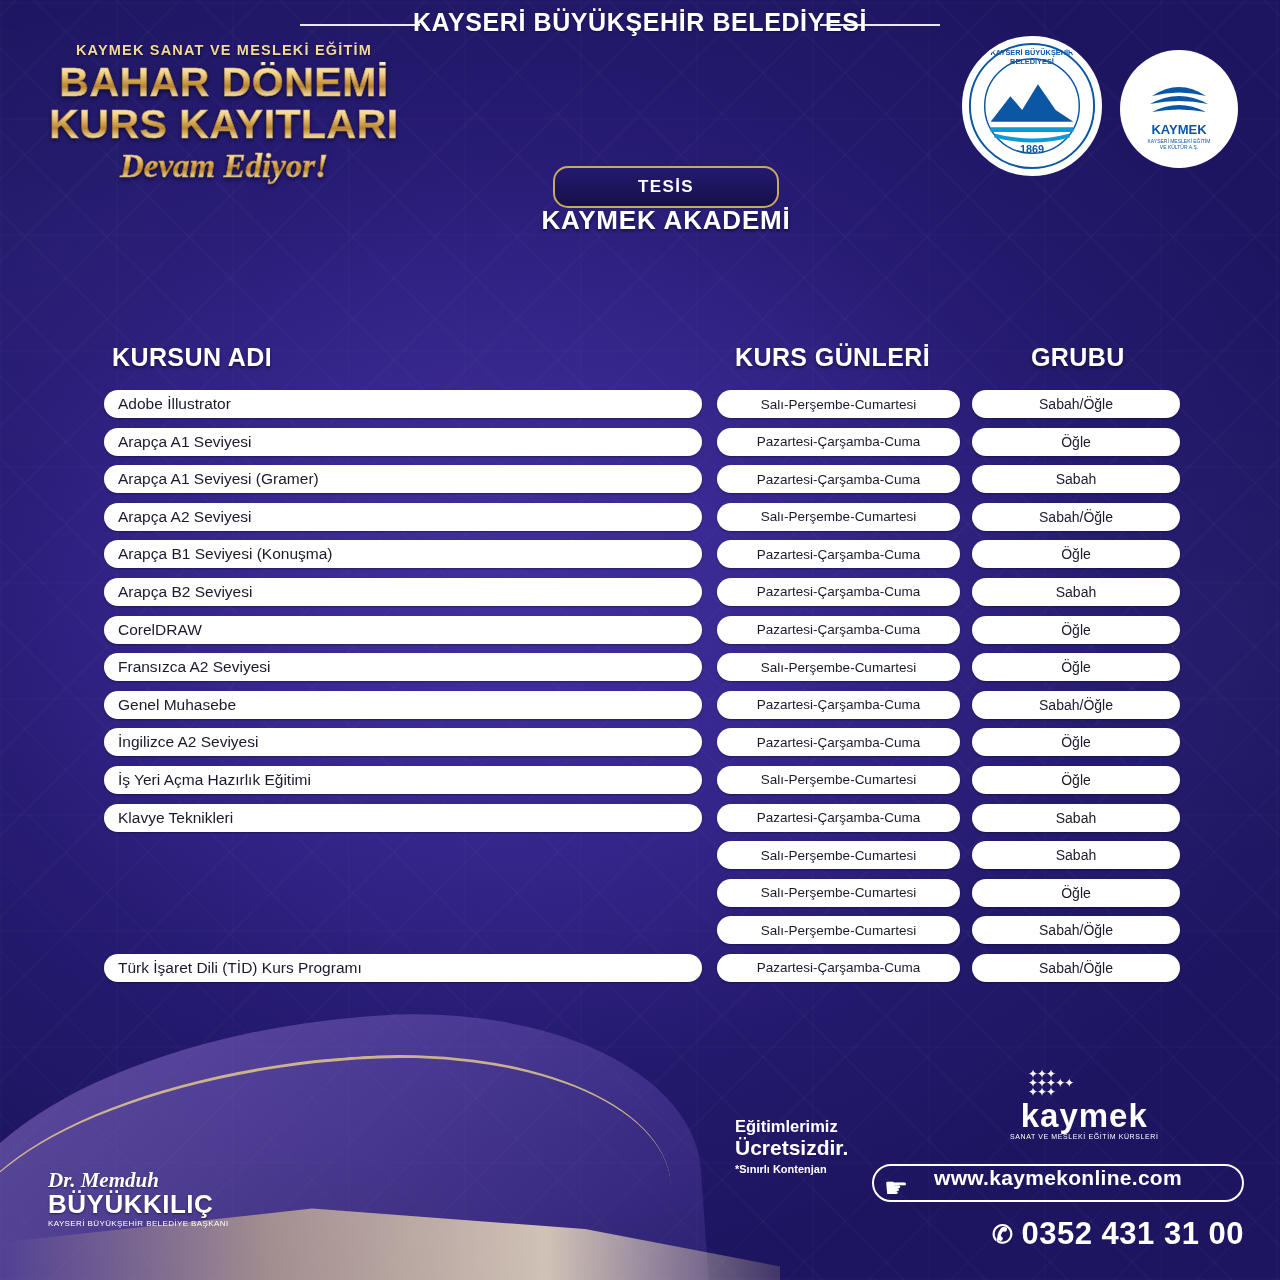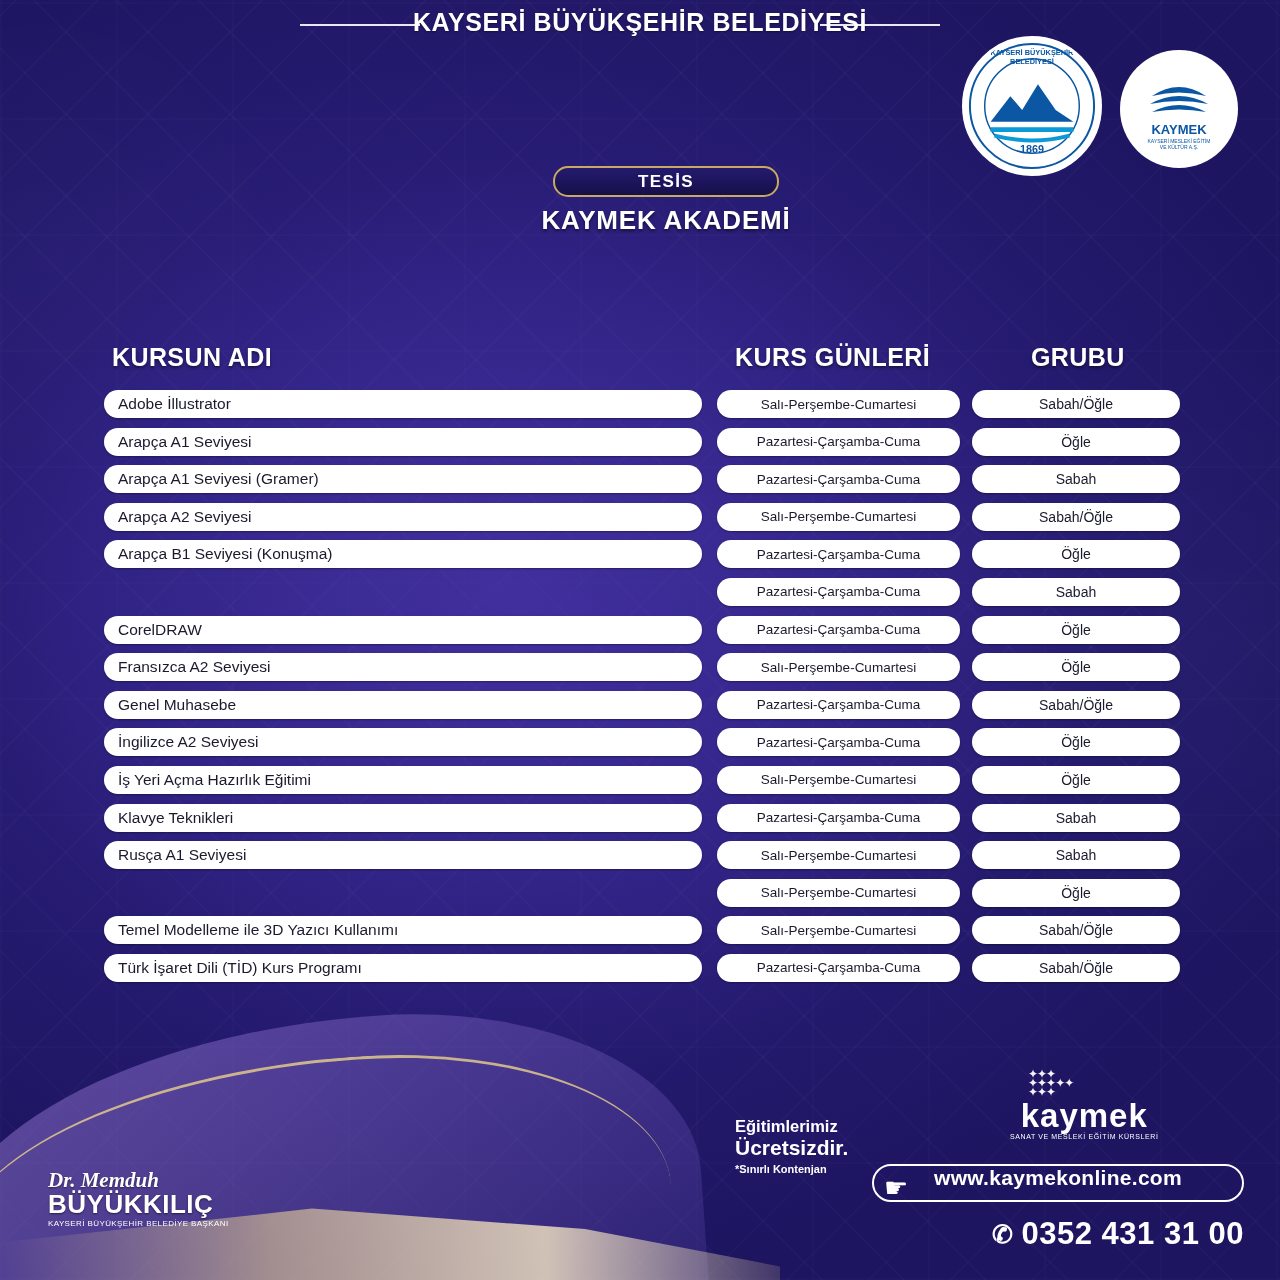--- a/index.html
+++ b/index.html
@@ -85,21 +85,21 @@
   }
   .headline .line-3 {
     font-size: 33px; font-style: italic; font-weight: bold;
     font-family: "Liberation Serif", serif;
     margin-top: 2px;
   }
 
   
   .tesis-badge {
     position: absolute; left: 553px; top: 166px;
-    width: 226px; height: 31px;
+    width: 226px; height: 42px;
     border: 2px solid #c9a961;
     border-radius: 15px;
     background: linear-gradient(180deg, #241a6e, #15104b);
     display: flex; align-items: center; justify-content: center;
     color: #ffffff; font-size: 17px; font-weight: bold; letter-spacing: 1.4px;
   }
   .tesis-name {
     position: absolute; left: 500px; top: 205px; width: 332px;
     text-align: center;
     color: #ffffff; font-size: 26px; font-weight: bold; letter-spacing: .8px;
@@ -221,20 +221,26 @@
 </head>
 <body>
 
 <div class="poster">
   <div class="pattern"></div>
   <div class="pattern2"></div>
   <div class="vignette"></div>
 
   <div class="header-title">KAYSERİ BÜYÜKŞEHİR BELEDİYESİ</div>
 
+  <div class="headline">
+    <div class="line-small">KAYMEK SANAT VE MESLEKİ EĞİTİM</div>
+    <div class="line-1 gold">BAHAR DÖNEMİ</div>
+    <div class="line-2 gold">KURS KAYITLARI</div>
+    <div class="line-3 gold">Devam Ediyor!</div>
+  </div>
 
   <div class="tesis-badge">
     <span>TESİS</span>
   </div>
   <div class="tesis-name">KAYMEK AKADEMİ</div>
 
   <div class="logo-muni">
     <svg width="136" height="136" viewBox="0 0 136 136" aria-hidden="true">
       <circle cx="68" cy="68" r="66" fill="#ffffff"></circle>
       <circle cx="68" cy="68" r="63" fill="none" stroke="#0b57a4" stroke-width="2"></circle>
@@ -285,20 +291,21 @@
         <div class="cell name">Arapça A2 Seviyesi</div>
         <div class="cell days">Salı-Perşembe-Cumartesi</div>
         <div class="cell group">Sabah/Öğle</div>
       </div>
       <div class="row">
         <div class="cell name">Arapça B1 Seviyesi (Konuşma)</div>
         <div class="cell days">Pazartesi-Çarşamba-Cuma</div>
         <div class="cell group">Öğle</div>
       </div>
       <div class="row">
+        <div class="cell name">Arapça B2 Seviyesi</div>
         <div class="cell days">Pazartesi-Çarşamba-Cuma</div>
         <div class="cell group">Sabah</div>
       </div>
       <div class="row">
         <div class="cell name">CorelDRAW</div>
         <div class="cell days">Pazartesi-Çarşamba-Cuma</div>
         <div class="cell group">Öğle</div>
       </div>
       <div class="row">
         <div class="cell name">Fransızca A2 Seviyesi</div>
@@ -319,30 +326,28 @@
         <div class="cell name">İş Yeri Açma Hazırlık Eğitimi</div>
         <div class="cell days">Salı-Perşembe-Cumartesi</div>
         <div class="cell group">Öğle</div>
       </div>
       <div class="row">
         <div class="cell name">Klavye Teknikleri</div>
         <div class="cell days">Pazartesi-Çarşamba-Cuma</div>
         <div class="cell group">Sabah</div>
       </div>
       <div class="row">
-        <div class="cell name">Rusça A1 Seviyesi</div>
         <div class="cell days">Salı-Perşembe-Cumartesi</div>
         <div class="cell group">Sabah</div>
       </div>
       <div class="row">
         <div class="cell days">Salı-Perşembe-Cumartesi</div>
         <div class="cell group">Öğle</div>
       </div>
       <div class="row">
-        <div class="cell name">Temel Modelleme ile 3D Yazıcı Kullanımı</div>
         <div class="cell days">Salı-Perşembe-Cumartesi</div>
         <div class="cell group">Sabah/Öğle</div>
       </div>
       <div class="row">
         <div class="cell name">Türk İşaret Dili (TİD) Kurs Programı</div>
         <div class="cell days">Pazartesi-Çarşamba-Cuma</div>
         <div class="cell group">Sabah/Öğle</div>
       </div>
     </div>
 

